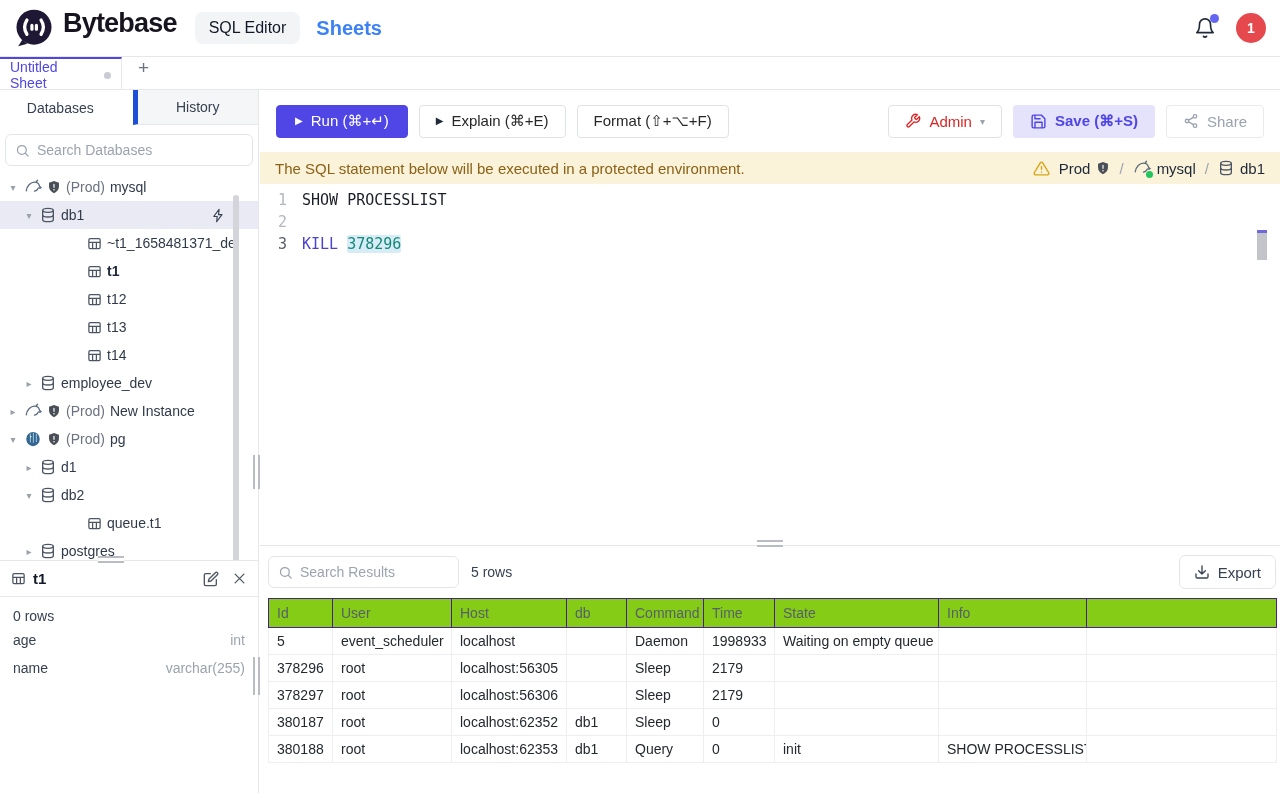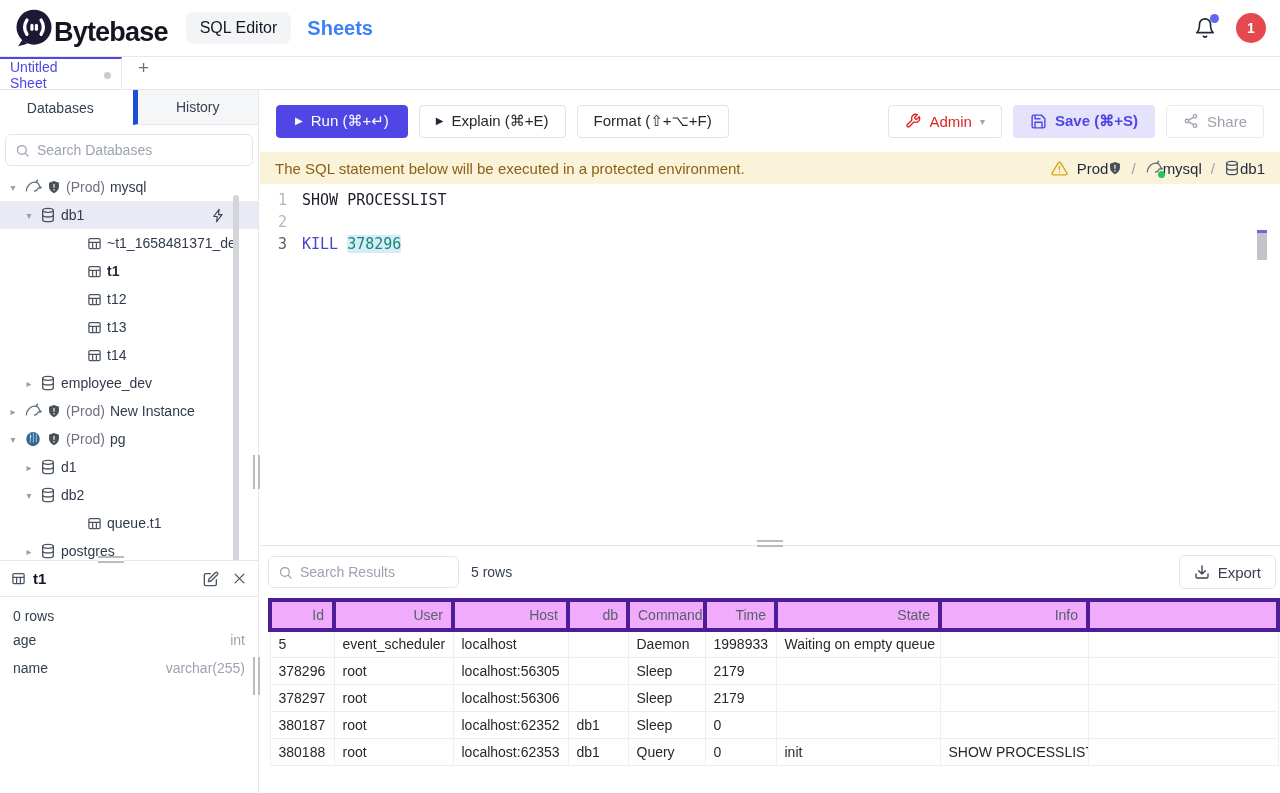--- a/index.html
+++ b/index.html
@@ -3,21 +3,21 @@
 <meta charset="utf-8">
 <style>
   * { margin:0; padding:0; box-sizing:border-box; }
   html,body { width:1280px; height:793px; overflow:hidden; background:#fff;
     font-family:"Liberation Sans", sans-serif; color:#1f2937; }
   .app { position:relative; width:1280px; height:793px; background:#fff; }
 
   
   .top { position:absolute; top:0; left:0; width:1280px; height:57px;
     border-bottom:1px solid #e5e7eb; display:flex; align-items:center; padding:0 14px; }
-  .brand { display:flex; align-items:flex-end; }
+  .brand { display:flex; align-items:flex-start; gap:9px; }
   .brand-text { font-size:27px; font-weight:800; color:#17141f; letter-spacing:-0.8px; }
   .top nav { display:flex; align-items:center; margin-left:18px; gap:4px; }
   .nav-pill { font-size:16px; font-weight:500; color:#111827; background:#f3f4f6;
     border-radius:8px; padding:7px 14px; cursor:pointer; }
   .nav-item { font-size:20px; font-weight:700; color:#3b82f6; padding:7px 12px; cursor:pointer; }
   .top-right { margin-left:auto; display:flex; align-items:center; gap:20px; }
   .bell { position:relative; width:22px; height:22px; display:inline-block; cursor:pointer; }
   .bell-dot { position:absolute; top:-3px; right:-3px; width:9px; height:9px;
     border-radius:50%; background:#6366f1; }
   .avatar { width:30px; height:30px; border-radius:50%; background:#e5484d; color:#fff;
@@ -87,21 +87,21 @@
   .btn-admin { border-color:#e0e2e7; color:#dc2626; font-weight:500; }
   .btn-admin .carets { color:#9ca3af; font-size:10px; }
   .btn-save { background:#e5e2fb; color:#4f46e5; font-weight:600; }
   .btn-share { border-color:#e8eaee; color:#9ca3af; }
 
   .warnbar { height:32px; background:#faf3da; display:flex; align-items:center;
     padding:0 15px; font-size:15px; }
   .warn-msg { color:#8a6116; }
   .crumbs { margin-left:auto; display:flex; align-items:center; gap:9px; font-size:15px; color:#1f2937; }
   .crumbs .sep { color:#9ca3af; }
-  .crumb { display:flex; align-items:center; cursor:pointer;justify-content:space-between; }
+  .crumb { display:flex; align-items:center; gap:6px; cursor:pointer;justify-content:space-between; }
   .crumb b { font-weight:500; }
   .conn-icon { position:relative; display:inline-flex; }
   .conn-icon i { position:absolute; right:-2px; bottom:-1px; width:7px; height:7px;
     border-radius:50%; background:#22c55e; }
 
   .editor { height:361px; position:relative; background:#fff;
     font-family:"DejaVu Sans Mono", monospace; font-size:15px; padding-top:5px; }
   .cline { height:22px; display:flex; line-height:22px; }
   .cline .ln { width:42px; text-align:right; padding-right:15px; color:#b3b8bf; }
   .cline .ln.active { color:#565d66; }
@@ -116,22 +116,22 @@
   .results { flex:1; border-top:1px solid #e5e7eb; position:relative;
     padding:9px 4px 0 8px; background:#fff; }
   .results-toprow { display:flex; align-items:center; gap:12px; }
   .results .searchbox { width:191px; }
   .rowcount { font-size:14px; color:#374151; }
   .btn-export { margin-left:auto; height:34px; border:1px solid #e3e5ea; border-radius:6px;
     background:#fff; display:inline-flex; align-items:center; gap:8px; padding:4px 14px;
     font-size:15px; color:#374151; cursor:pointer; }
   .rtable { margin-top:9px; width:1008px; border-collapse:collapse; table-layout:fixed;
     font-size:14px; }
-  .rtable th { background:#f0abfc; color:#57606a; font-weight:400; text-align:right;
-    padding:5px 8px; border:4px solid #4c1d95; height:29px; overflow:hidden; white-space:nowrap; }
+  .rtable th { background:#84cc16; color:#57606a; font-weight:400; text-align:left;
+    padding:5px 8px; border:1px solid #4c1d95; height:29px; overflow:hidden; white-space:nowrap; }
   .rtable td { padding:4px 8px; border:1px solid #edeef2; color:#24292f; height:27px;
     overflow:hidden; white-space:nowrap; }
 
   
   .h-handle { position:absolute; width:26px; height:7px; border-top:2px solid #b9bcc2;
     border-bottom:2px solid #b9bcc2; background:#fff; cursor:row-resize; }
   .v-handle { position:absolute; width:7px; height:34px; border-left:2px solid #b9bcc2;
     border-right:2px solid #b9bcc2; background:#fff; cursor:col-resize; }
   .icon { display:inline-flex; align-items:center; justify-content:center; }
   svg { display:block; }

